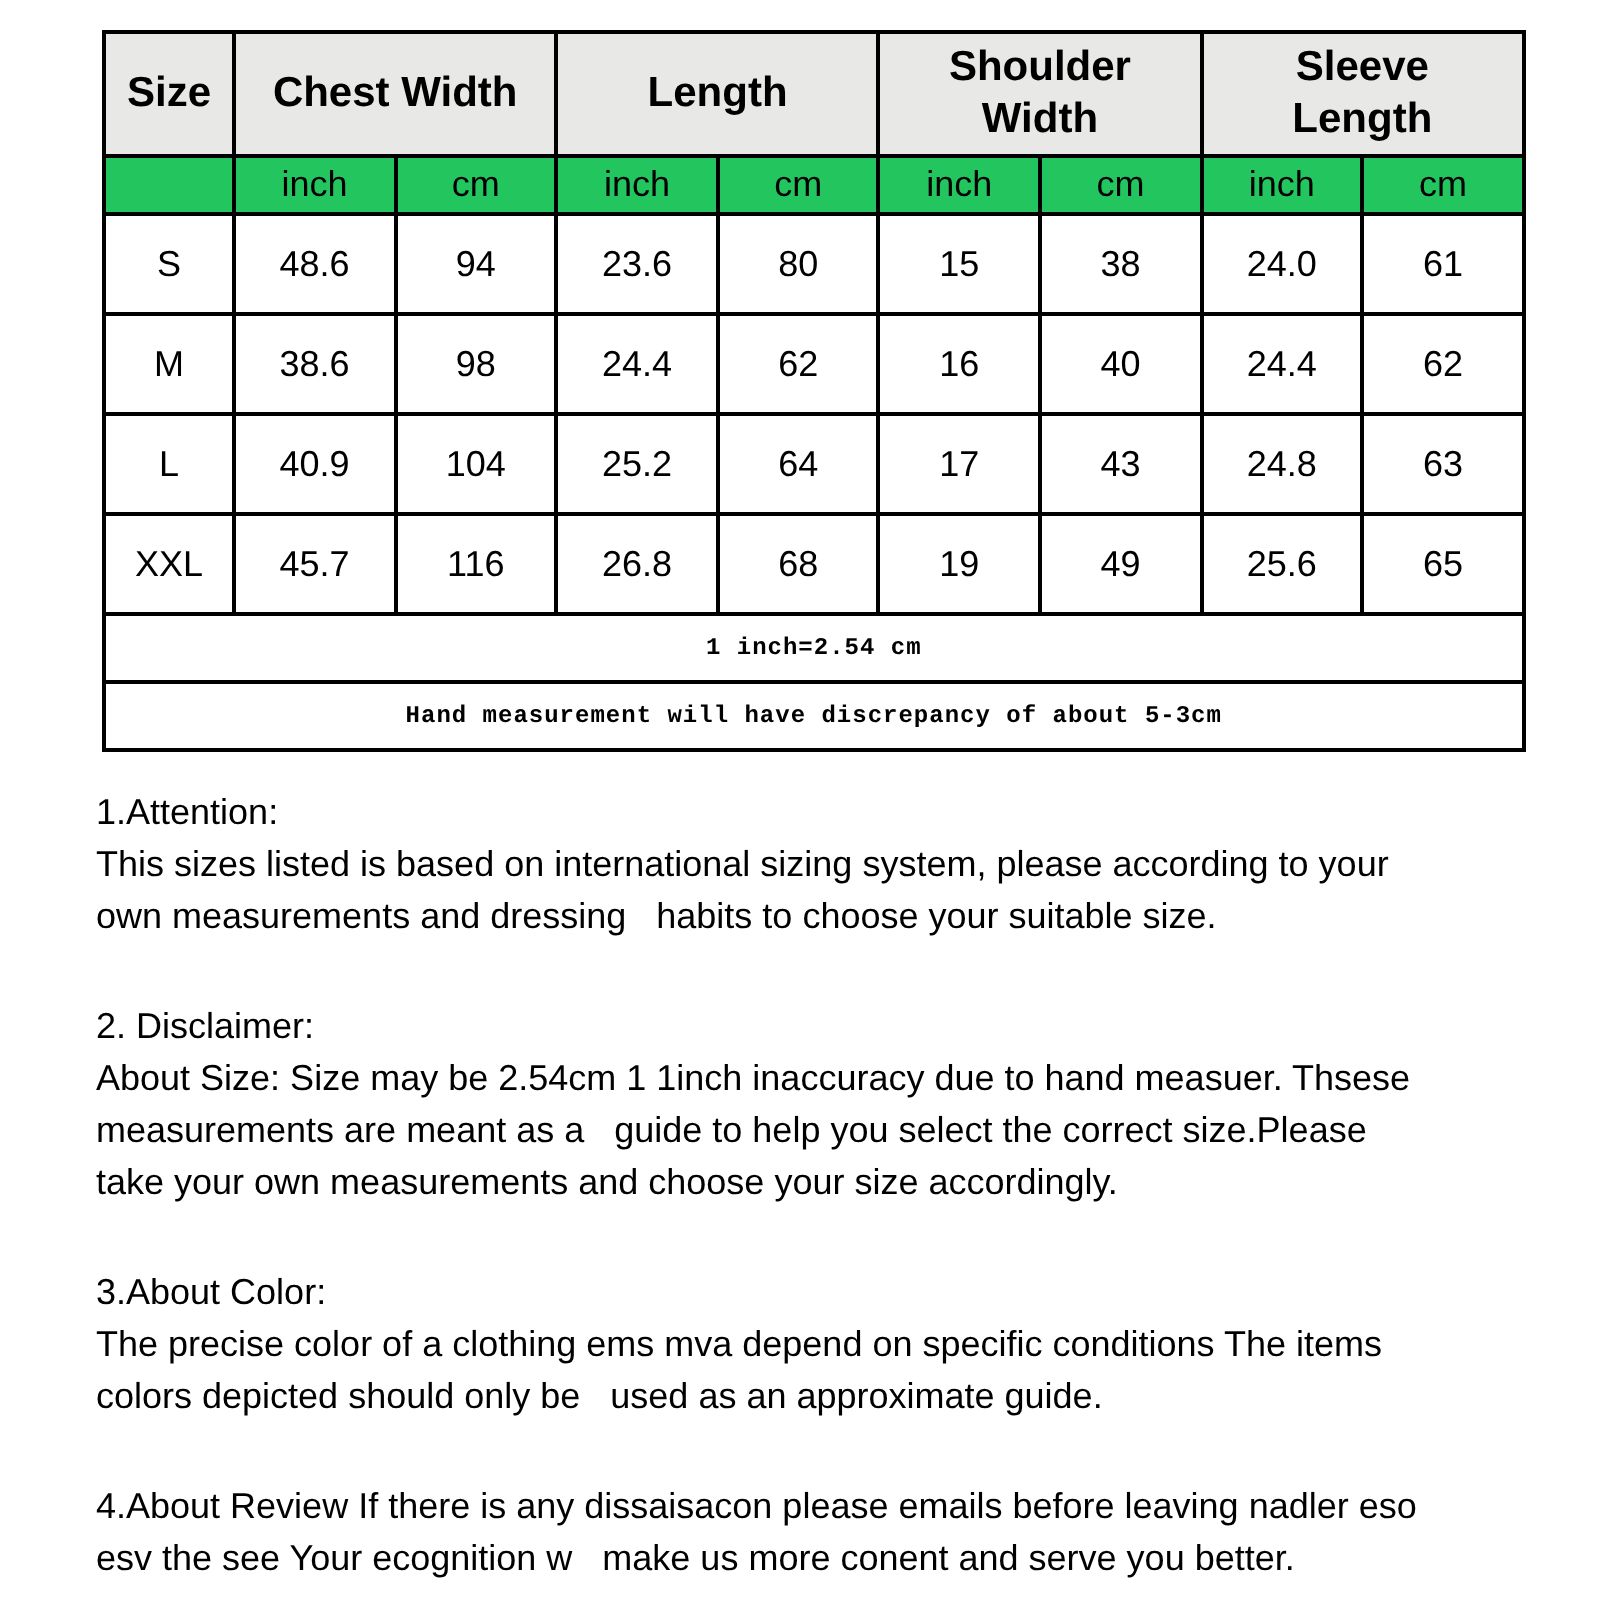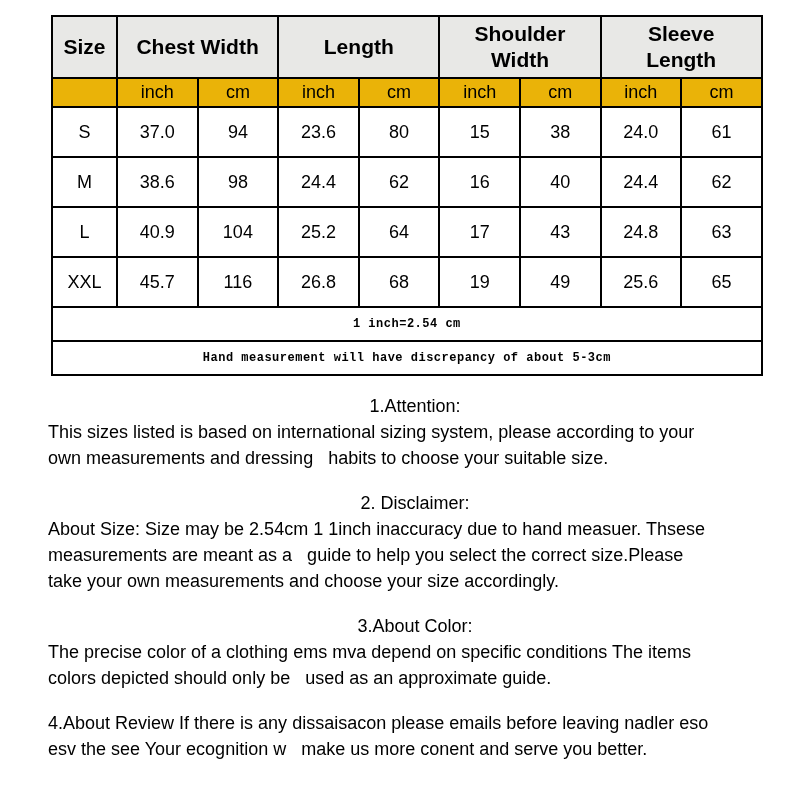--- a/index.html
+++ b/index.html
@@ -30,21 +30,21 @@
     height:60px;
     background:#e8e8e6;
     font-size:21px;
     font-weight:bold;
     line-height:1.25;
   }
   .hdr-narrow { display:inline-block; max-width:100px; }
 
   tr.unit-row th {
     height:27px;
-    background:#eab308;
+    background:#22c55e;
     font-size:18px;
     font-weight:normal;
   }
 
   tr.data-row td {
     height:48px;
     font-size:18px;
     font-weight:normal;
   }
 
@@ -54,23 +54,23 @@
     font-weight:bold;
     font-size:12px;
     letter-spacing:0.5px;
   }
 
   .notes-area {
     margin:17px 18px 0 48px;
     font-size:18px;
     line-height:26px;
   }
-  .note-block { margin-top:19px; }
+  .note-block { margin-top:29px; }
   .note-block:first-child { margin-top:0; }
-  .p-head { white-space:pre-wrap;text-align:center; }
+  .p-head { white-space:pre-wrap; }
   .p-body { white-space:pre-wrap; }
 </style>
 </head>
 <body>
 
 <div class="chart-wrap">
   <table class="size-chart">
     <colgroup>
       <col class="c-size">
         <col class="c-num">
@@ -98,21 +98,21 @@
         <th>cm</th>
         <th>inch</th>
         <th>cm</th>
         <th>inch</th>
         <th>cm</th>
       </tr>
     </thead>
     <tbody>
       <tr class="data-row">
         <td>S</td>
-        <td>37.0</td>
+        <td>48.6</td>
         <td>94</td>
         <td>23.6</td>
         <td>80</td>
         <td>15</td>
         <td>38</td>
         <td>24.0</td>
         <td>61</td>
       </tr>
       <tr class="data-row">
         <td>M</td>

